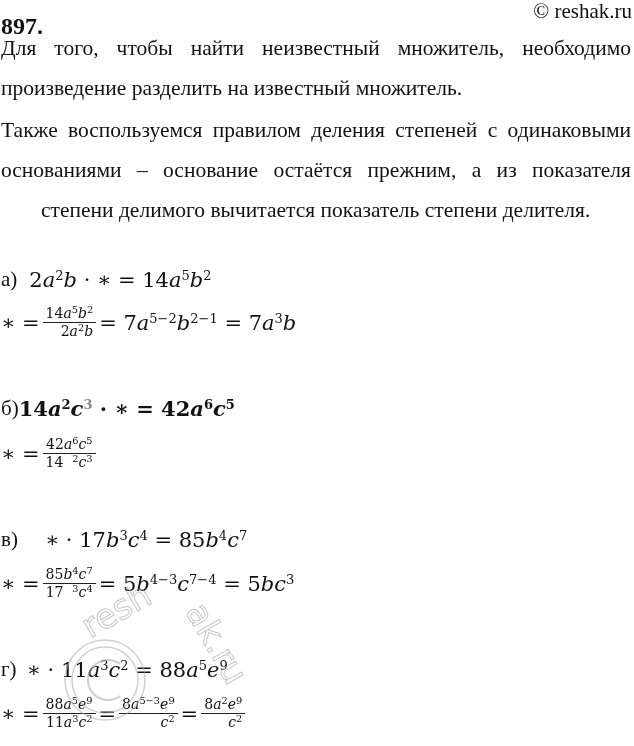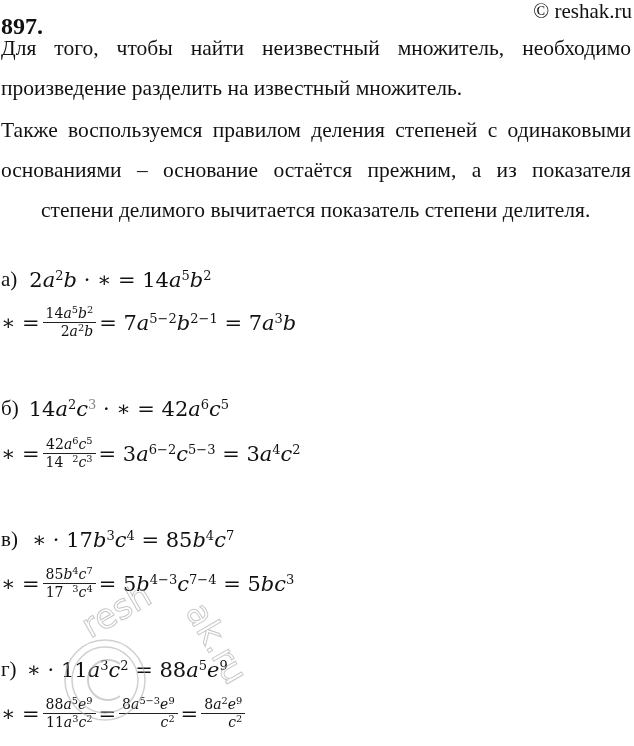--- a/index.html
+++ b/index.html
@@ -42,34 +42,33 @@
   <span>∗ =</span>
   <span class="frac">
       <span class="n">14<i>a</i><sup>5</sup><i>b</i><sup>2</sup></span>
       <span class="d">2<i>a</i><sup>2</sup><i>b</i></span>
     </span>
   <span>= 7<i>a</i><sup>5−2</sup><i>b</i><sup>2−1</sup> = 7<i>a</i><sup>3</sup><i>b</i></span>
 </div>
 
 <div class="abs row math m" style="top:396px;">
   <span class="lbl">б)</span>
-  <span style="margin-left:10px;">14<i>a</i><sup>2</sup><i>c</i><sup class="gray">3</sup> · ∗ = 42<i>a</i><sup>6</sup><i>c</i><sup>5</sup></span>
+  <span style="font-weight:bold;">14<i>a</i><sup>2</sup><i>c</i><sup class="gray">3</sup> · ∗ = 42<i>a</i><sup>6</sup><i>c</i><sup>5</sup></span>
 </div>
 <div class="abs row math m" style="top:436px;">
   <span>∗ =</span>
   <span class="frac">
       <span class="n">42<i>a</i><sup>6</sup><i>c</i><sup>5</sup></span>
       <span class="d">14&nbsp;&nbsp;<sup>2</sup><i>c</i><sup>3</sup></span>
     </span>
-  <span>= 3<i>a</i><sup>6−2</sup><i>c</i><sup>5−3</sup> = 3<i>a</i><sup>4</sup><i>c</i><sup>2</sup></span>
 </div>
 
 <div class="abs row math m" style="top:527px;">
   <span class="lbl">в)</span>
-  <span style="margin-left:14px;">∗ · 17<i>b</i><sup>3</sup><i>c</i><sup>4</sup> = 85<i>b</i><sup>4</sup><i>c</i><sup>7</sup></span>
+  <span style="margin-left:27px;">∗ · 17<i>b</i><sup>3</sup><i>c</i><sup>4</sup> = 85<i>b</i><sup>4</sup><i>c</i><sup>7</sup></span>
 </div>
 <div class="abs row math m" style="top:566px;">
   <span>∗ =</span>
   <span class="frac">
       <span class="n">85<i>b</i><sup>4</sup><i>c</i><sup>7</sup></span>
       <span class="d">17&nbsp;&nbsp;<sup>3</sup><i>c</i><sup>4</sup></span>
     </span>
   <span>= 5<i>b</i><sup>4−3</sup><i>c</i><sup>7−4</sup> = 5<i>bc</i><sup>3</sup></span>
 </div>
 

